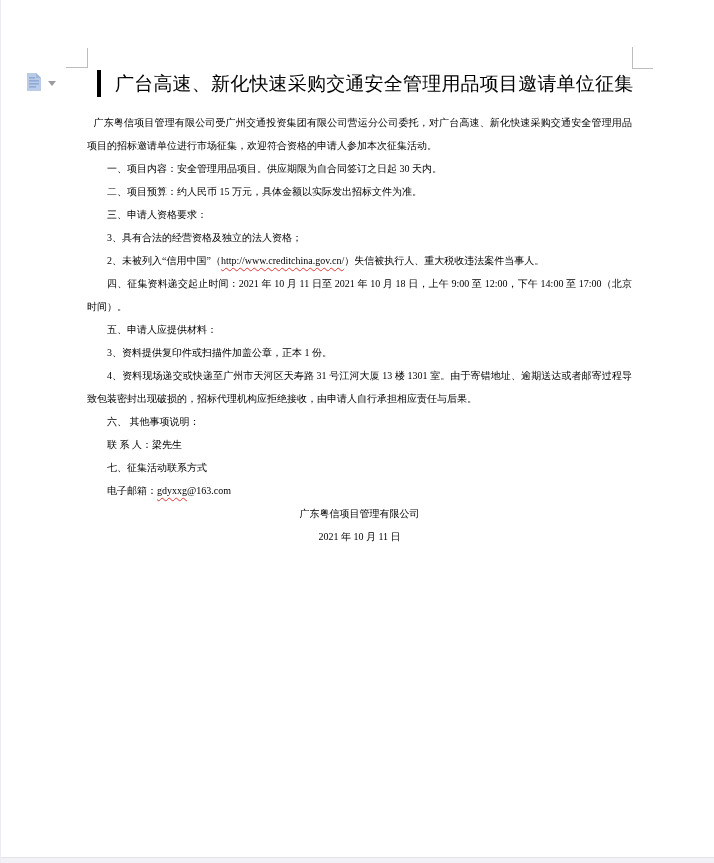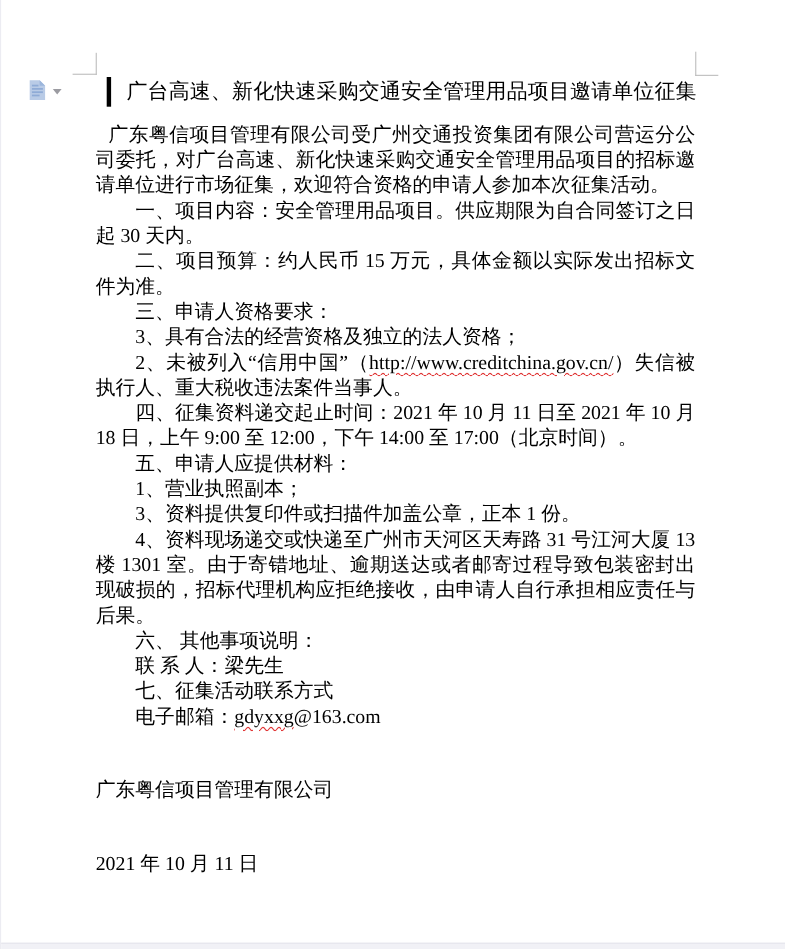--- a/index.html
+++ b/index.html
@@ -10,29 +10,29 @@
   }
   
   .mark-tl { position:absolute; left:65px; top:48px; width:21px; height:19px;
     border-right:1px solid #bdbdbd; border-bottom:1px solid #bdbdbd; }
   .mark-tr { position:absolute; left:631px; top:47px; width:20px; height:21px;
     border-left:1px solid #bdbdbd; border-bottom:1px solid #bdbdbd; }
   
   .style-tool { position:absolute; left:24px; top:72px; display:flex; align-items:center; gap:5px; cursor:pointer; }
   .dd-arrow { width:0; height:0; border-left:4px solid transparent; border-right:4px solid transparent; border-top:5px solid #9b9ba1; margin-top:2px; }
   
-  .title-row { position:absolute; left:96px; top:70px; display:flex; align-items:flex-start; }
+  .title-row { position:absolute; left:96px; top:70px; display:flex; align-items:center; }
   .title-marker { width:4px; height:27px; background:#000; margin-right:14px; }
   h1.doc-title { margin:0; font-size:19px; font-weight:500; letter-spacing:0.2px; white-space:nowrap; }
   
   .doc-body { position:absolute; left:86px; top:111px; width:545px;
-    font-size:18px; line-height:23px; text-align:justify; }
+    font-size:10px; line-height:23px; text-align:justify; }
   .doc-body p { margin:0; text-indent:2em; white-space:pre-wrap; }
   .doc-body p.intro { text-indent:0.65em; }
-  .doc-body p.right-align { text-align:left; text-indent:0;margin-top:44px; }
+  .doc-body p.right-align { text-align:center; text-indent:0; }
   .squiggle { text-decoration:underline; text-decoration-style:wavy;
     text-decoration-color:#e03434; text-decoration-thickness:1px; text-underline-offset:3px; }
   
   .bottom-strip { position:absolute; left:0; right:0; bottom:0; height:5px;
     background:#f1f1f6; border-top:1px solid #e4e4ec; }
 </style>
 </head>
 <body>
 
 <div class="window">
@@ -61,21 +61,20 @@
 
   <div class="doc-body">
     <p class="intro">广东粤信项目管理有限公司受广州交通投资集团有限公司营运分公司委托，对广台高速、新化快速采购交通安全管理用品项目的招标邀请单位进行市场征集，欢迎符合资格的申请人参加本次征集活动。</p>
     <p>一、项目内容：安全管理用品项目。供应期限为自合同签订之日起 30 天内。</p>
     <p>二、项目预算：约人民币 15 万元，具体金额以实际发出招标文件为准。</p>
     <p>三、申请人资格要求：</p>
     <p>3、具有合法的经营资格及独立的法人资格；</p>
     <p><span>2、未被列入“信用中国”（</span><span class="squiggle">http://www.creditchina.gov.cn/</span><span>）失信被执行人、重大税收违法案件当事人。</span></p>
     <p>四、征集资料递交起止时间：2021 年 10 月 11 日至 2021 年 10 月 18 日，上午 9:00 至 12:00，下午 14:00 至 17:00（北京时间）。</p>
     <p>五、申请人应提供材料：</p>
-    <p>1、营业执照副本；</p>
     <p>3、资料提供复印件或扫描件加盖公章，正本 1 份。</p>
     <p>4、资料现场递交或快递至广州市天河区天寿路 31 号江河大厦 13 楼 1301 室。由于寄错地址、逾期送达或者邮寄过程导致包装密封出现破损的，招标代理机构应拒绝接收，由申请人自行承担相应责任与后果。</p>
     <p>六、 其他事项说明：</p>
     <p>联 系 人：梁先生</p>
     <p>七、征集活动联系方式</p>
     <p><span>电子邮箱：</span><span class="squiggle">gdyxxg</span><span>@163.com</span></p>
     <p class="right-align">广东粤信项目管理有限公司</p>
     <p class="right-align">2021 年 10 月 11 日</p>
   </div>
 

